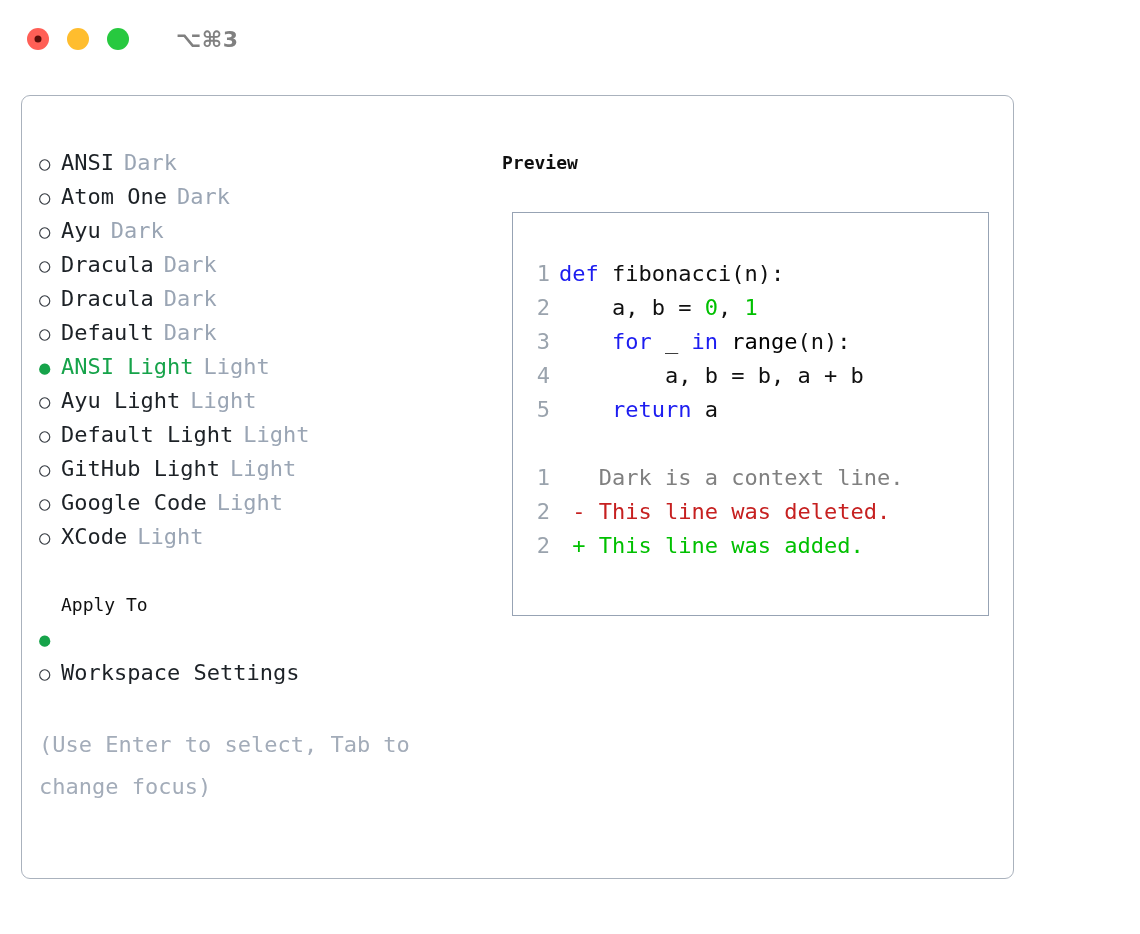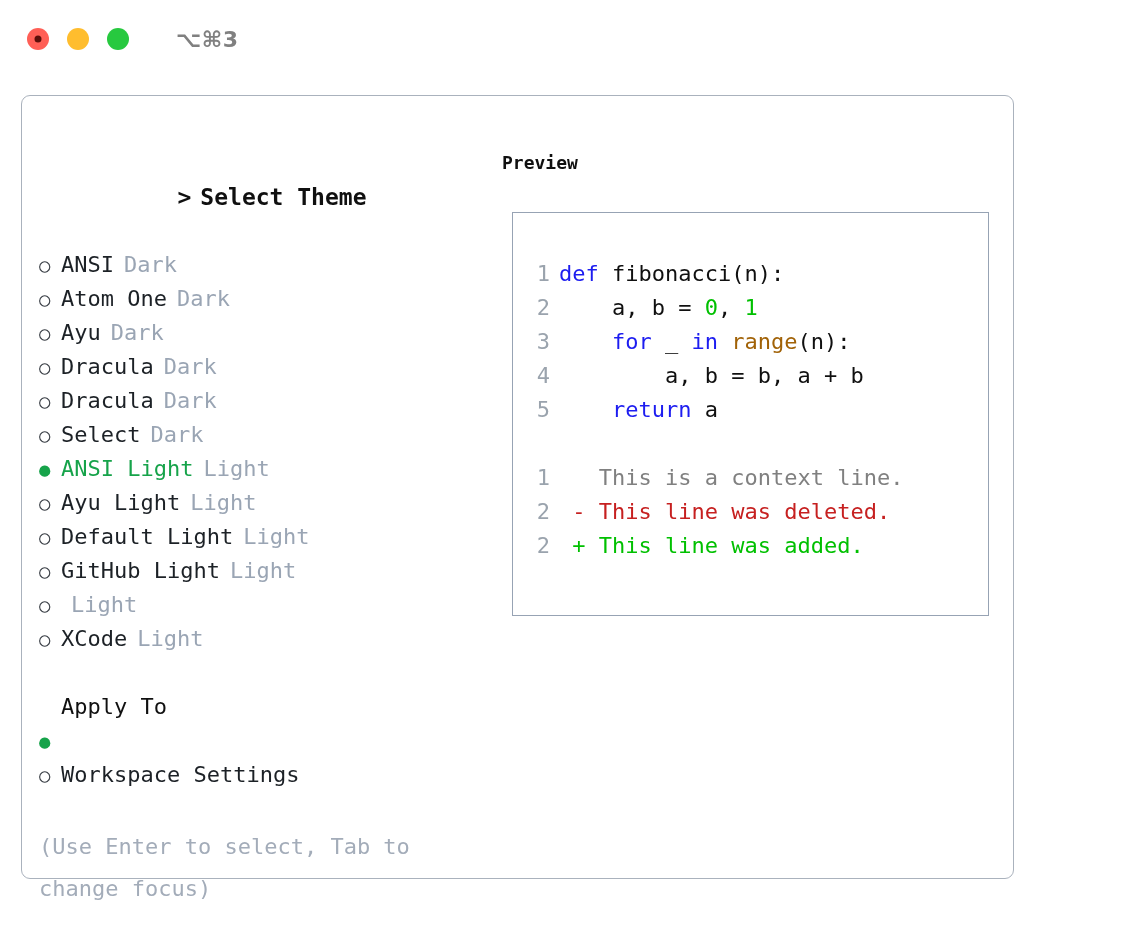--- a/index.html
+++ b/index.html
@@ -120,21 +120,21 @@
     line-height: 34px;
   }
   .bullet.off { color: #3a3f46; }
   .bullet.on  { color: #16a34a; }
 
   .theme-name  { color: #1c2126; }
   .theme-name.selected { color: #16a34a; }
   .theme-kind  { color: #9aa5b4; margin-left: 10px; }
 
   .apply-header {
-    font-size: 22px;
+    font-size: 18px;
     color: #101010;
     line-height: 34px;
     margin-left: 22px;
     margin-top: 34px;
     white-space: nowrap;
   }
 
   .apply-list { margin-top: 0; }
 
   .hint {
@@ -184,21 +184,21 @@
     flex: 0 0 46px;
     text-align: right;
     color: #9aa3ad;
     padding-right: 9px;
   }
   .code-content { white-space: pre; text-align: right; }
 
   .tok-kw      { color: #1d1df0; }
   .tok-plain   { color: #101010; }
   .tok-num     { color: #00c000; }
-  .tok-fn      { color: #a16207; }
+  .tok-fn      { color: #000000; }
   .tok-ctx     { color: #808080; }
   .tok-del     { color: #c62020; }
   .tok-add     { color: #00c000; }
 
   .code-gap { height: 34px; }
 </style>
 </head>
 <body>
 
 <div id="app">
@@ -210,23 +210,20 @@
       <span class="light maximize"></span>
     </div>
     <div class="shortcut">⌥⌘3</div>
   </div>
 
   <div class="panel">
     <div class="panel-inner">
 
       <div class="left-col">
 
-        <div class="section-header">
-          <span class="caret">&gt;</span><span>Select Theme</span>
-        </div>
 
         <div class="theme-list" id="theme-list">
             <div class="theme-row">
               <span class="bullet off">○</span>
               <span class="theme-name">ANSI</span>
               <span class="theme-kind">Dark</span>
             </div>
             <div class="theme-row">
               <span class="bullet off">○</span>
               <span class="theme-name">Atom One</span>
@@ -242,21 +239,21 @@
               <span class="theme-name">Dracula</span>
               <span class="theme-kind">Dark</span>
             </div>
             <div class="theme-row">
               <span class="bullet off">○</span>
               <span class="theme-name">Dracula</span>
               <span class="theme-kind">Dark</span>
             </div>
             <div class="theme-row">
               <span class="bullet off">○</span>
-              <span class="theme-name">Select</span>
+              <span class="theme-name">Default</span>
               <span class="theme-kind">Dark</span>
             </div>
             <div class="theme-row">
               <span class="bullet on">●</span>
               <span class="theme-name selected">ANSI Light</span>
               <span class="theme-kind">Light</span>
             </div>
             <div class="theme-row">
               <span class="bullet off">○</span>
               <span class="theme-name">Ayu Light</span>
@@ -267,20 +264,21 @@
               <span class="theme-name">Default Light</span>
               <span class="theme-kind">Light</span>
             </div>
             <div class="theme-row">
               <span class="bullet off">○</span>
               <span class="theme-name">GitHub Light</span>
               <span class="theme-kind">Light</span>
             </div>
             <div class="theme-row">
               <span class="bullet off">○</span>
+              <span class="theme-name">Google Code</span>
               <span class="theme-kind">Light</span>
             </div>
             <div class="theme-row">
               <span class="bullet off">○</span>
               <span class="theme-name">XCode</span>
               <span class="theme-kind">Light</span>
             </div>
           </div>
 
         <div class="apply-header">Apply To</div>
@@ -304,21 +302,21 @@
         <div class="preview-box">
           <div id="code-block">
               <div class="code-line"><span class="lineno">1</span><span class="code-content"><span class="tok-kw">def</span><span class="tok-plain"> fibonacci(n):</span></span></div>
               <div class="code-line"><span class="lineno">2</span><span class="code-content"><span class="tok-plain">    a, b = </span><span class="tok-num">0</span><span class="tok-plain">, </span><span class="tok-num">1</span></span></div>
               <div class="code-line"><span class="lineno">3</span><span class="code-content"><span class="tok-plain">    </span><span class="tok-kw">for</span><span class="tok-plain"> _ </span><span class="tok-kw">in</span><span class="tok-plain"> </span><span class="tok-fn">range</span><span class="tok-plain">(n):</span></span></div>
               <div class="code-line"><span class="lineno">4</span><span class="code-content"><span class="tok-plain">        a, b = b, a + b</span></span></div>
               <div class="code-line"><span class="lineno">5</span><span class="code-content"><span class="tok-plain">    </span><span class="tok-kw">return</span><span class="tok-plain"> a</span></span></div>
             </div>
           <div class="code-gap"></div>
           <div id="diff-block">
-              <div class="code-line"><span class="lineno">1</span><span class="code-content tok-ctx">   This is a context line.</span></div>
+              <div class="code-line"><span class="lineno">1</span><span class="code-content tok-ctx">   Dark is a context line.</span></div>
               <div class="code-line"><span class="lineno">2</span><span class="code-content tok-del"> - This line was deleted.</span></div>
               <div class="code-line"><span class="lineno">2</span><span class="code-content tok-add"> + This line was added.</span></div>
             </div>
         </div>
       </div>
 
     </div>
   </div>
 </div>
 

